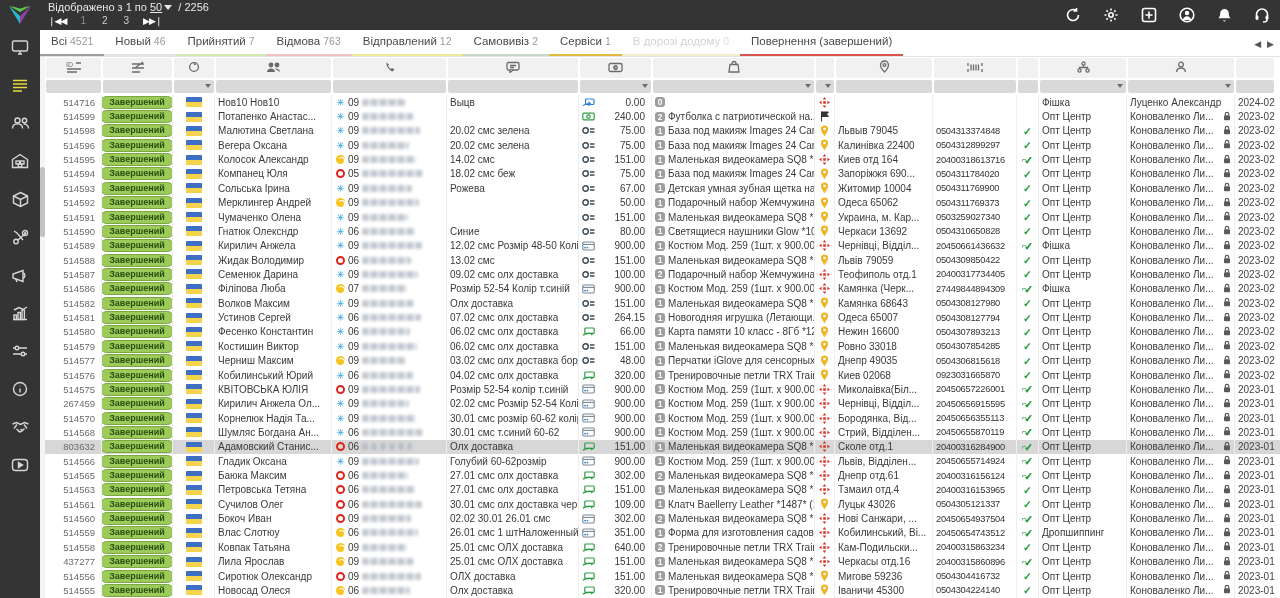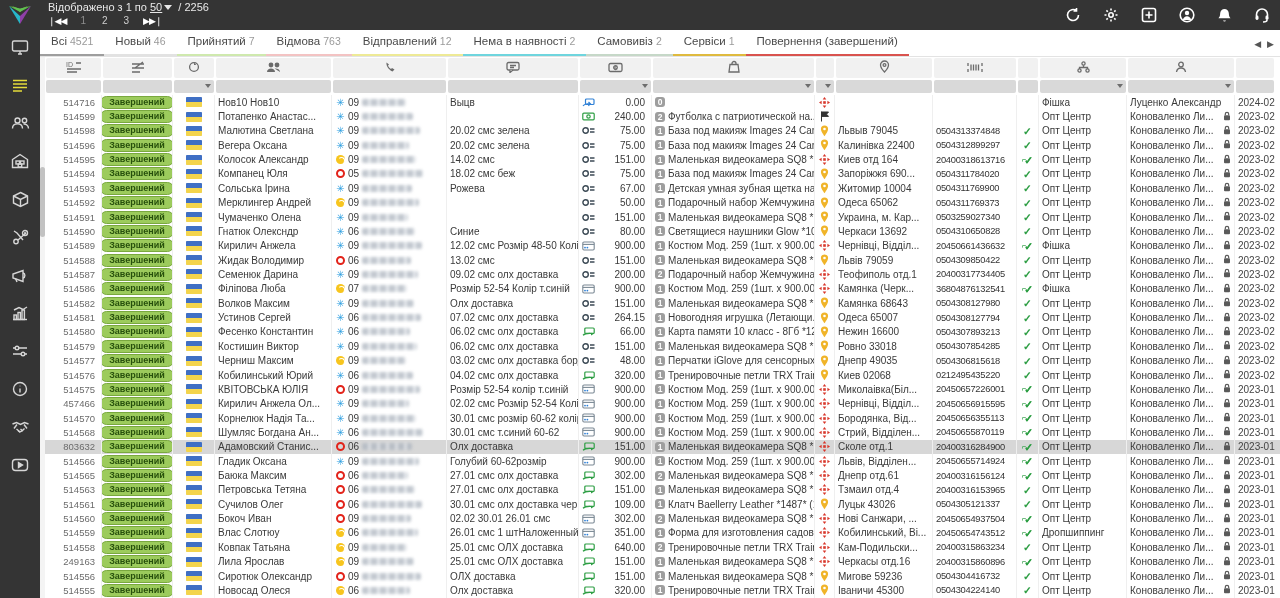--- a/index.html
+++ b/index.html
@@ -237,23 +237,23 @@
         </div>
     </div>
 
     <div class="tabs-strip">
       <div class="tabs" id="tabs">
           <div class="tab" style="border-bottom-color: rgb(158, 158, 158);"><span>Всі</span><span class="cnt">4521</span></div>
           <div class="tab" style="border-bottom-color: rgb(226, 226, 226); text-align: center;"><span>Новый</span><span class="cnt">46</span></div>
           <div class="tab" style="border-bottom-color: rgb(207, 233, 174);"><span>Прийнятий</span><span class="cnt">7</span></div>
           <div class="tab" style="border-bottom-color: rgb(243, 195, 195);"><span>Відмова</span><span class="cnt">763</span></div>
           <div class="tab" style="border-bottom-color: rgb(238, 234, 150);"><span>Відправлений</span><span class="cnt">12</span></div>
-          <div class="tab" style="border-bottom-color: rgb(111, 213, 222);"><span>Нема в наявності</span><span class="cnt">2</span></div>
           <div class="tab" style="border-bottom-color: rgb(198, 216, 200);"><span>Самовивіз</span><span class="cnt">2</span></div>
           <div class="tab" style="border-bottom-color: rgb(223, 186, 62);"><span>Сервіси</span><span class="cnt">1</span></div>
+          <div class="tab faded" style="border-bottom-color: rgb(242, 240, 207);"><span>В дорозі додому</span><span class="cnt">0</span></div>
           <div class="tab" style="border-bottom-color: rgb(217, 83, 79);"><span>Повернення (завершений)</span></div>
         </div>
       <div class="tab-arrows">
         <span>◀</span>
         <span>▶</span>
       </div>
     </div>
 
     <div class="table-wrap">
       <div class="vscroll">
@@ -1027,21 +1027,21 @@
                 <span class="blurline" style="width:56px"></span>
               </div>
               <div class="cell" style="width:132px">09.02 смс олх доставка</div>
               <div class="cell c-amount" style="width:73px">
                 <span class="payico">
                   <svg width="13" height="9" viewBox="0 0 13 9" stroke-width="1.4">
                     <circle cx="3.6" cy="4.5" r="2.7" stroke="#3c4a55" fill="none"></circle>
                     <path d="M8 3h4.5M8 6h4.5" stroke="#3c4a55"></path>
                   </svg>
                 </span>
-                <span class="amount">200.00</span>
+                <span class="amount">100.00</span>
               </div>
               <div class="cell" style="width:163px">
                 <span class="qty">2</span>
                 <span>Подарочный набор Жемчужина...</span>
               </div>
               <div class="cell" style="width:20px;justify-content:center;padding:0">
                 <svg width="11" height="11" viewBox="0 0 11 11">
                   <g fill="#d8362a" stroke="none">
                     <path d="M5.5 0 L7.3 2.6 H3.7 Z"></path>
                     <path d="M5.5 11 L7.3 8.4 H3.7 Z"></path>
@@ -1106,21 +1106,21 @@
                   <g fill="#d8362a" stroke="none">
                     <path d="M5.5 0 L7.3 2.6 H3.7 Z"></path>
                     <path d="M5.5 11 L7.3 8.4 H3.7 Z"></path>
                     <path d="M0 5.5 L2.6 3.7 V7.3 Z"></path>
                     <path d="M11 5.5 L8.4 3.7 V7.3 Z"></path>
                     <rect x="4.2" y="4.2" width="2.6" height="2.6"></rect>
                   </g>
                 </svg>
               </div>
               <div class="cell" style="width:98px">Камянка (Черк...</div>
-              <div class="cell c-ttn" style="width:84px">36804876132541</div>
+              <div class="cell c-ttn" style="width:84px">27449844894309</div>
               <div class="cell" style="width:22px;justify-content:center">
                 <span class="chk hand">✓</span>
               </div>
               <div class="cell" style="width:88px">Фішка</div>
               <div class="cell" style="width:108px">
                 <span>Коноваленко Ли...</span>
                 <span class="lockico"><svg width="8" height="10" viewBox="0 0 8 10">
                     <rect x="1" y="4.2" width="6" height="5" rx="1" fill="#5a5a5a" stroke="none"></rect>
                     <path d="M2.3 4.2 V3 a1.7 1.7 0 0 1 3.4 0 V4.2" stroke="#5a5a5a" fill="none" stroke-width="1.2"></path>
                   </svg></span>
@@ -1422,21 +1422,21 @@
                 <span class="qty">1</span>
                 <span>Тренировочные петли TRX Train...</span>
               </div>
               <div class="cell" style="width:20px;justify-content:center;padding:0">
                 <svg width="9" height="12" viewBox="0 0 9 12">
                   <path d="M4.5 0.5 a3.6 3.6 0 0 1 3.6 3.6 c0 2.6-3.6 7.2-3.6 7.2 s-3.6-4.6-3.6-7.2 A3.6 3.6 0 0 1 4.5 0.5 Z" fill="#f0b429" stroke="none"></path>
                   <circle cx="4.5" cy="4" r="1.3" fill="#fff" stroke="none"></circle>
                 </svg>
               </div>
               <div class="cell" style="width:98px">Киев 02068</div>
-              <div class="cell c-ttn" style="width:84px">0212495435220</div>
+              <div class="cell c-ttn" style="width:84px">0923031665870</div>
               <div class="cell" style="width:22px;justify-content:center">
                 <span class="chk ">✓</span>
               </div>
               <div class="cell" style="width:88px">Опт Центр</div>
               <div class="cell" style="width:108px">
                 <span>Коноваленко Ли...</span>
                 <span class="lockico"><svg width="8" height="10" viewBox="0 0 8 10">
                     <rect x="1" y="4.2" width="6" height="5" rx="1" fill="#5a5a5a" stroke="none"></rect>
                     <path d="M2.3 4.2 V3 a1.7 1.7 0 0 1 3.4 0 V4.2" stroke="#5a5a5a" fill="none" stroke-width="1.2"></path>
                   </svg></span>
@@ -1498,21 +1498,21 @@
               <div class="cell" style="width:108px">
                 <span>Коноваленко Ли...</span>
                 <span class="lockico"><svg width="8" height="10" viewBox="0 0 8 10">
                     <rect x="1" y="4.2" width="6" height="5" rx="1" fill="#5a5a5a" stroke="none"></rect>
                     <path d="M2.3 4.2 V3 a1.7 1.7 0 0 1 3.4 0 V4.2" stroke="#5a5a5a" fill="none" stroke-width="1.2"></path>
                   </svg></span>
               </div>
               <div class="cell c-date" style="width:40px">2023-01</div>
             </div>
             <div class="row">
-              <div class="cell c-id" style="width:57px">457466</div>
+              <div class="cell c-id" style="width:57px">267459</div>
               <div class="cell" style="width:71px;justify-content:center">
                 <span class="pill">Завершений</span>
               </div>
               <div class="cell" style="width:42px;justify-content:center">
                 <span class="uaflag">
                   <i class="b"></i>
                   <i class="y"></i>
                 </span>
               </div>
               <div class="cell" style="width:117px">Кирилич Анжела Ол...</div>
@@ -2151,21 +2151,21 @@
               <div class="cell" style="width:108px">
                 <span>Коноваленко Ли...</span>
                 <span class="lockico"><svg width="8" height="10" viewBox="0 0 8 10">
                     <rect x="1" y="4.2" width="6" height="5" rx="1" fill="#5a5a5a" stroke="none"></rect>
                     <path d="M2.3 4.2 V3 a1.7 1.7 0 0 1 3.4 0 V4.2" stroke="#5a5a5a" fill="none" stroke-width="1.2"></path>
                   </svg></span>
               </div>
               <div class="cell c-date" style="width:40px">2023-01</div>
             </div>
             <div class="row">
-              <div class="cell c-id" style="width:57px">249163</div>
+              <div class="cell c-id" style="width:57px">437277</div>
               <div class="cell" style="width:71px;justify-content:center">
                 <span class="pill">Завершений</span>
               </div>
               <div class="cell" style="width:42px;justify-content:center">
                 <span class="uaflag">
                   <i class="b"></i>
                   <i class="y"></i>
                 </span>
               </div>
               <div class="cell" style="width:117px">Лила Ярослав</div>

